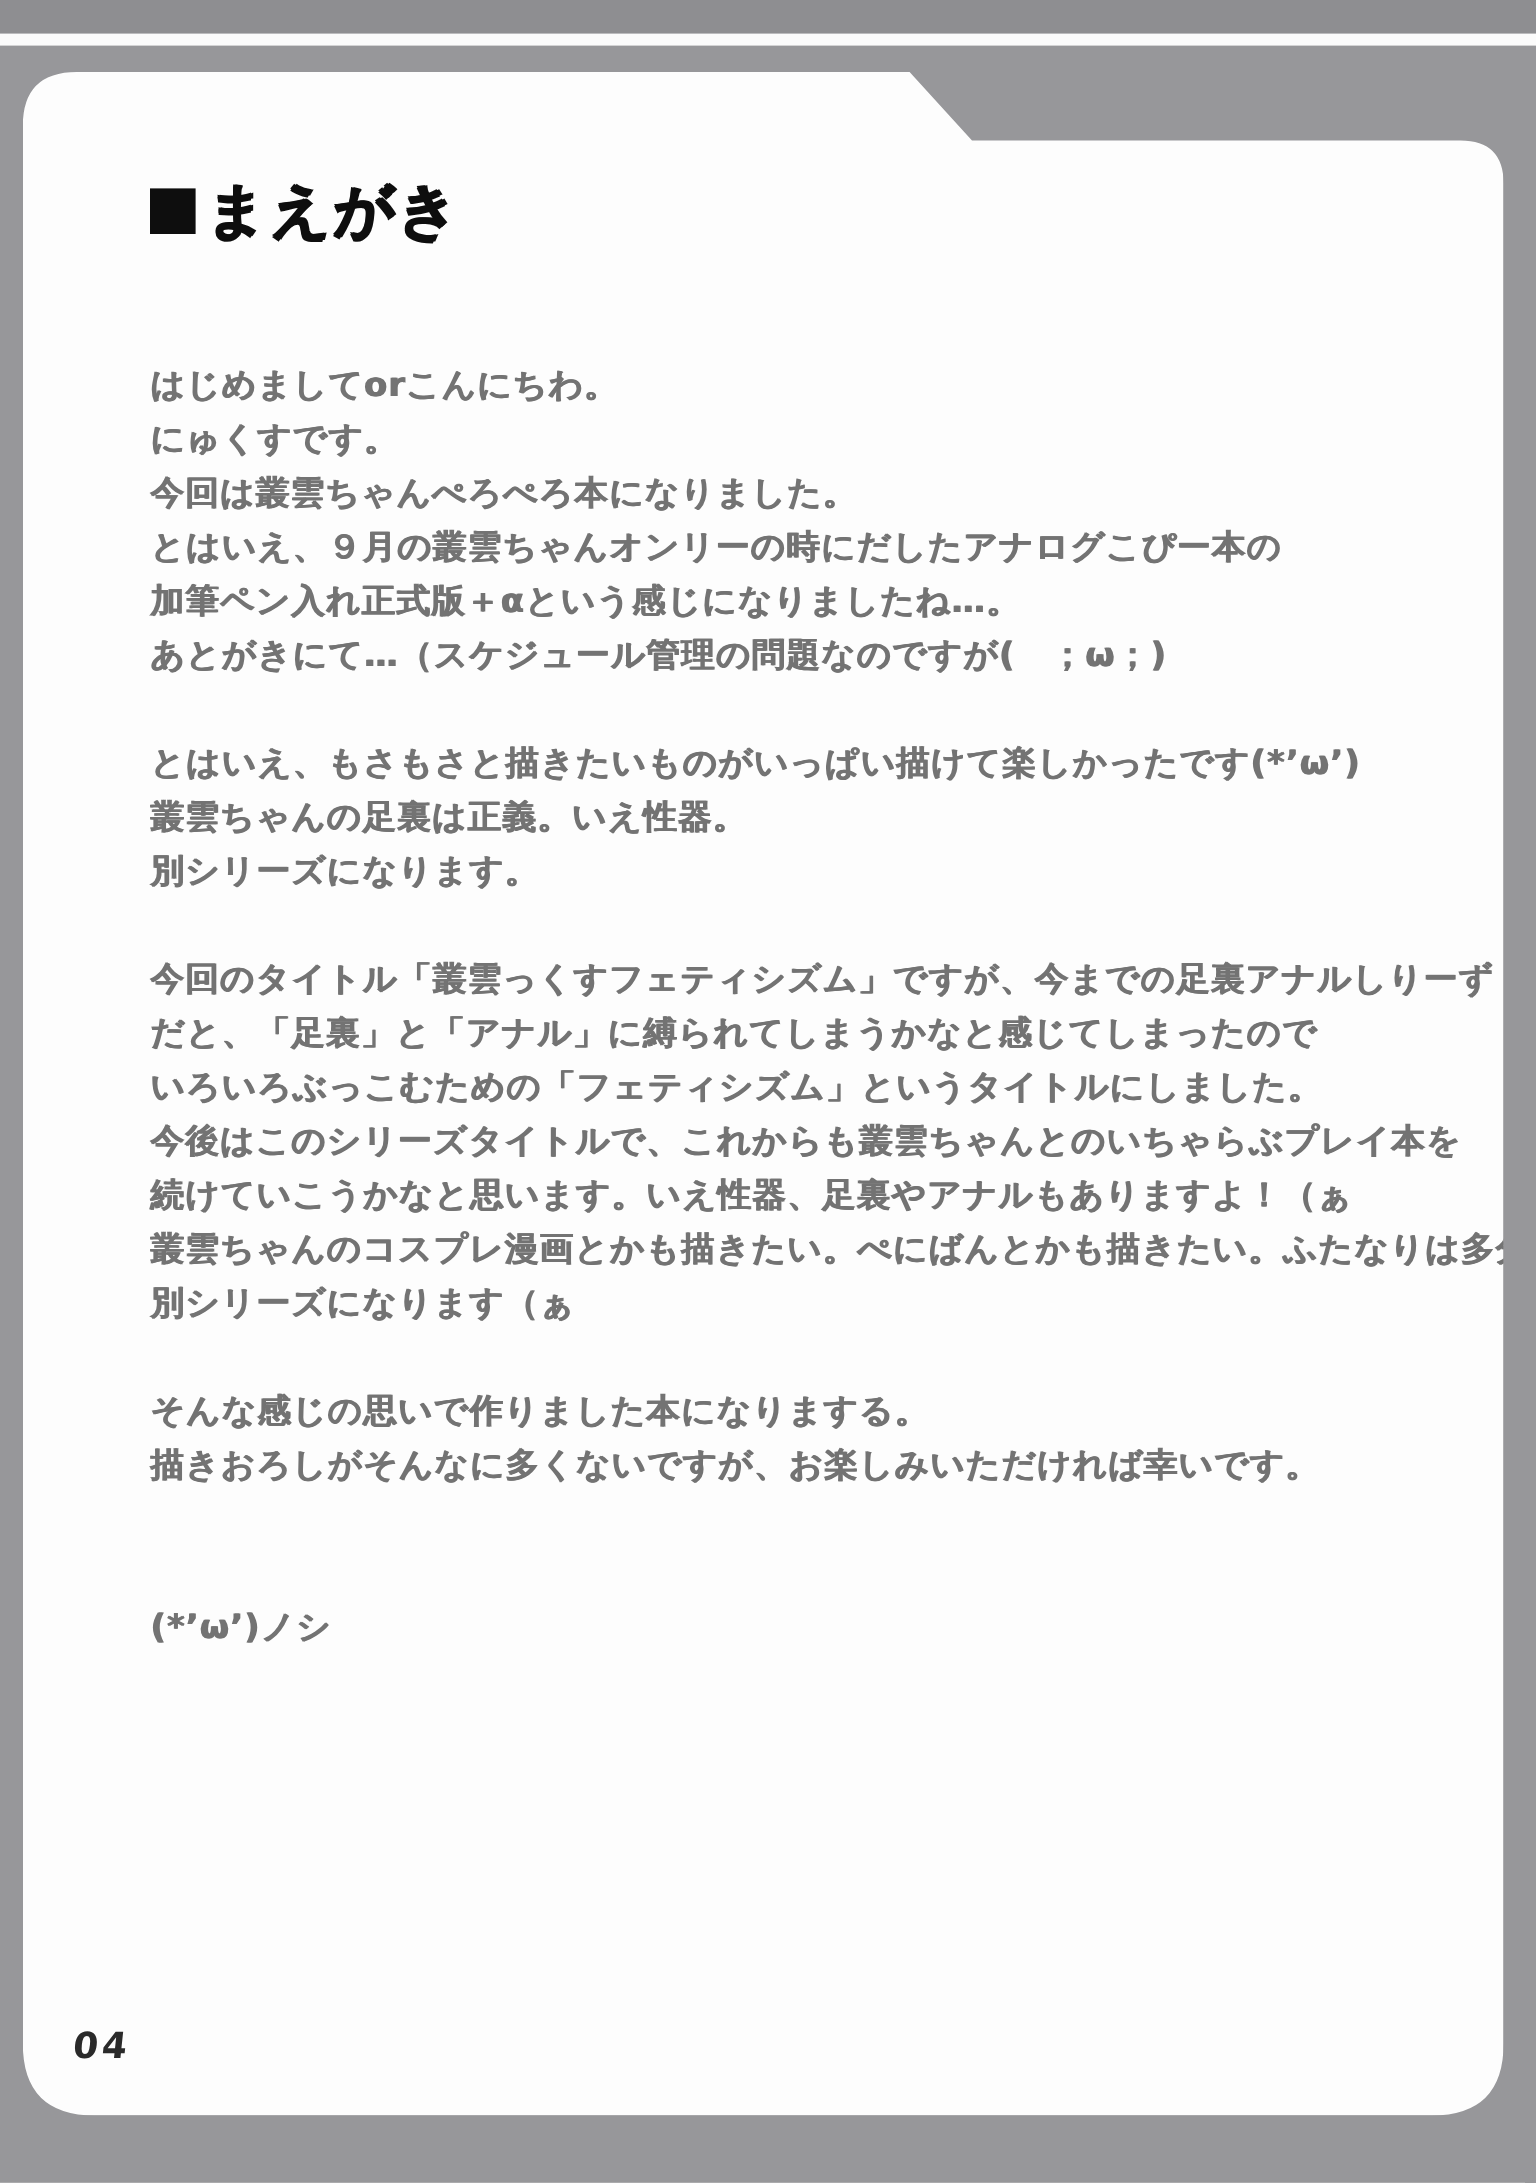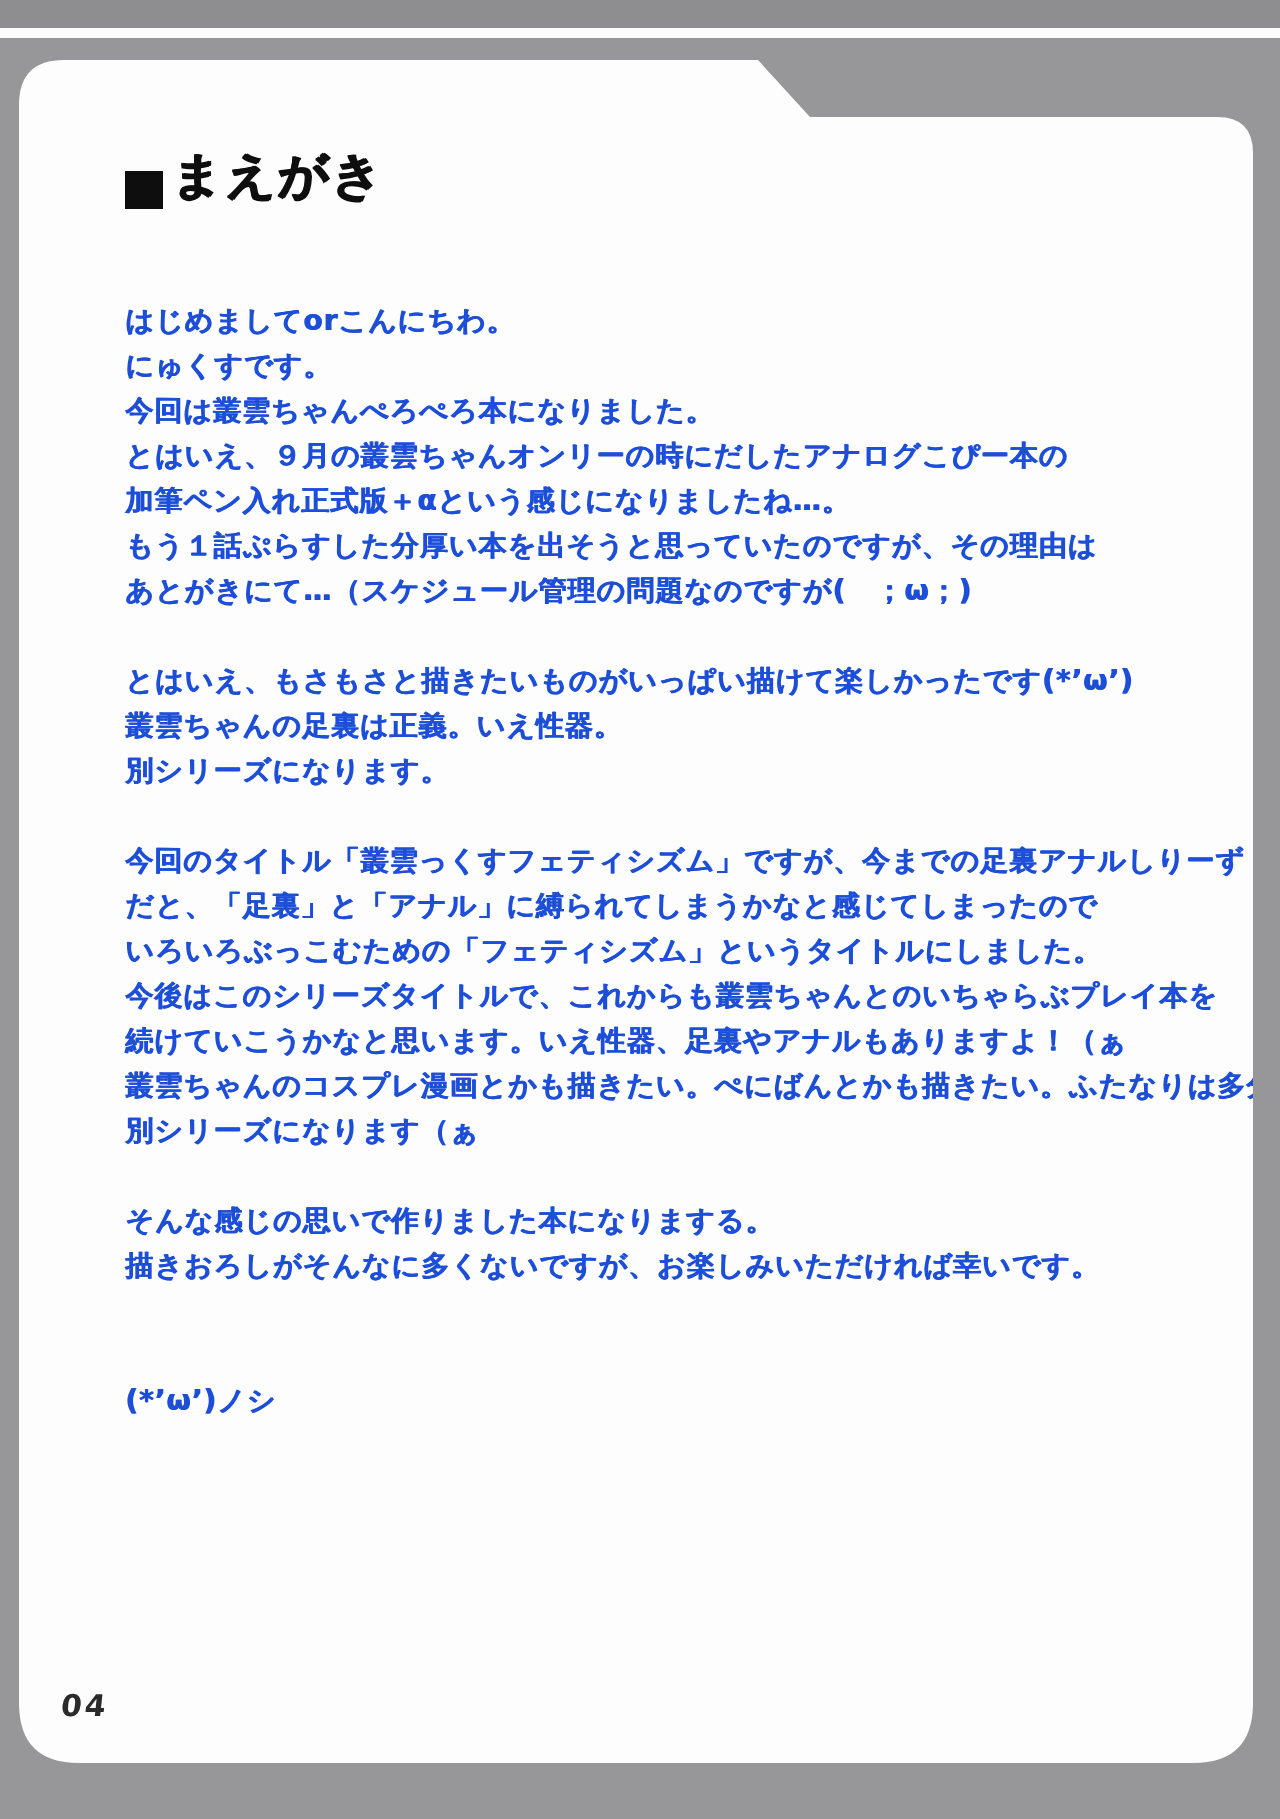--- a/index.html
+++ b/index.html
@@ -21,29 +21,29 @@
   .card{
     position:absolute;left:19px;top:60px;width:1234px;height:1703px;
     background:#fdfdfd;
     clip-path:path('M 45 0 L 739 0 L 791 57 L 1198 57 Q 1234 57 1234 93 L 1234 1643 Q 1234 1703 1174 1703 L 60 1703 Q 0 1703 0 1643 L 0 45 Q 0 0 45 0 Z');
   }
   .page-title{
     position:absolute;left:106px;top:82px;
     font-size:50px;font-weight:bold;color:#0e0e0e;
     letter-spacing:2px;white-space:nowrap;
     text-shadow:2px 0 0 currentColor,0 1px 0 currentColor;
-    display:flex;align-items:flex-end;
+    display:flex;align-items:center;
   }
   .square-bullet{
     display:inline-block;width:38px;height:38px;background:#0e0e0e;
     margin-right:8px;flex:0 0 auto;
   }
   .bodytext{
     position:absolute;left:106px;top:238px;
-    color:#1d4ed8;
+    color:#737373;
   }
   .bodytext .line{
     height:45px;line-height:45px;
     font-size:28px;font-weight:bold;letter-spacing:1px;
     white-space:nowrap;
     text-shadow:1px 0 0 currentColor;
   }
   .page-number{
     position:absolute;left:42px;top:1628px;
     font-size:30px;font-weight:bold;color:#2a2a2a;
@@ -63,21 +63,20 @@
     <span class="square-bullet"></span>
     <span>まえがき</span>
   </div>
 
   <div class="bodytext">
     <div class="line">はじめましてorこんにちわ。</div>
     <div class="line">にゅくすです。</div>
     <div class="line">今回は叢雲ちゃんぺろぺろ本になりました。</div>
     <div class="line">とはいえ、９月の叢雲ちゃんオンリーの時にだしたアナログこぴー本の</div>
     <div class="line">加筆ペン入れ正式版＋αという感じになりましたね…。</div>
-    <div class="line">もう１話ぷらすした分厚い本を出そうと思っていたのですが、その理由は</div>
     <div class="line">あとがきにて…（スケジュール管理の問題なのですが(　；ω；)</div>
     <div class="line"></div>
     <div class="line">とはいえ、もさもさと描きたいものがいっぱい描けて楽しかったです(*’ω’)</div>
     <div class="line">叢雲ちゃんの足裏は正義。いえ性器。</div>
     <div class="line">別シリーズになります。</div>
     <div class="line"></div>
     <div class="line">今回のタイトル「叢雲っくすフェティシズム」ですが、今までの足裏アナルしりーず</div>
     <div class="line">だと、「足裏」と「アナル」に縛られてしまうかなと感じてしまったので</div>
     <div class="line">いろいろぶっこむための「フェティシズム」というタイトルにしました。</div>
     <div class="line">今後はこのシリーズタイトルで、これからも叢雲ちゃんとのいちゃらぶプレイ本を</div>

